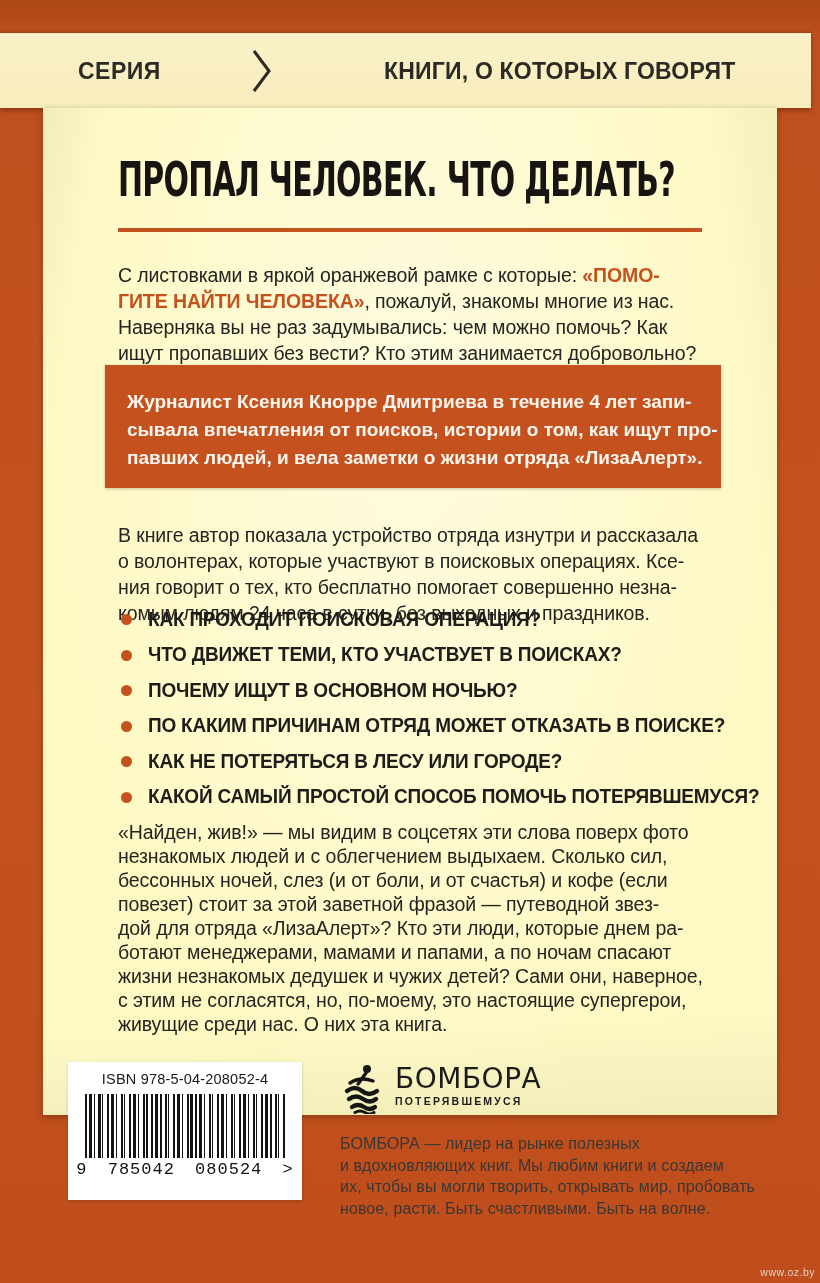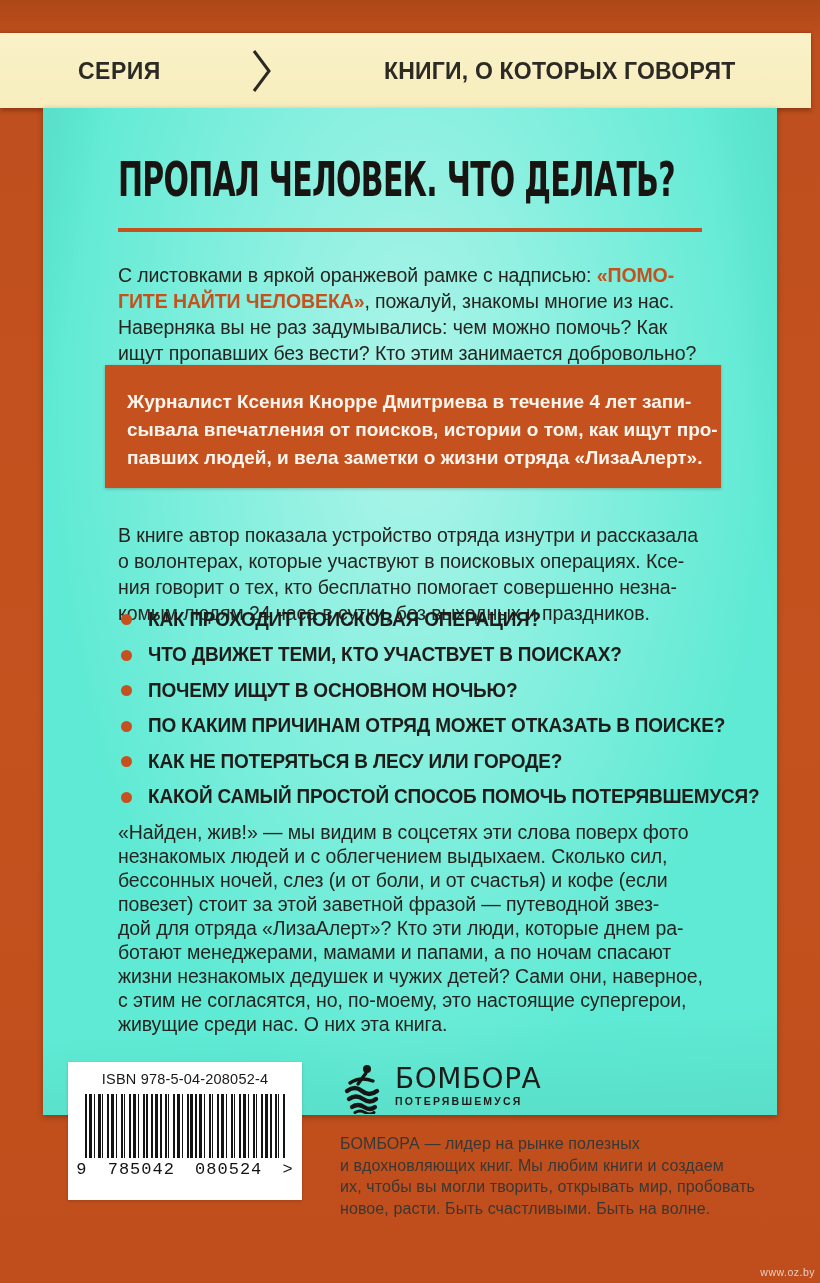--- a/index.html
+++ b/index.html
@@ -20,21 +20,21 @@
     font-size:23px;font-weight:700;color:#2c2a24;letter-spacing:.5px;white-space:nowrap;
   }
   .band .chev{position:absolute;left:251px;top:16px;}
   .band .series-name{
     position:absolute;left:384px;top:50%;transform:translateY(-50%);
     font-size:23px;font-weight:700;color:#2c2a24;letter-spacing:.2px;white-space:nowrap;
   }
   
   .page{
     position:absolute;left:43px;top:108px;width:734px;height:1007px;
-    background:#5eead4;
+    background:#fef9c3;
     box-shadow:0 2px 6px rgba(50,15,0,.35);
   }
   .page::before{
     content:"";position:absolute;inset:0;pointer-events:none;
     background:
       linear-gradient(100deg,rgba(0,0,0,.05) 0%,rgba(0,0,0,0) 7%),
       linear-gradient(262deg,rgba(0,0,0,.04) 0%,rgba(0,0,0,0) 9%),
       linear-gradient(178deg,rgba(0,0,0,0) 90%,rgba(0,0,0,.05) 100%),
       radial-gradient(ellipse at 50% 30%,rgba(255,255,255,.5),rgba(0,0,0,0) 70%);
   }
@@ -132,21 +132,21 @@
     <span class="series-name">КНИГИ, О КОТОРЫХ ГОВОРЯТ</span>
   </div>
 
   <div class="page">
 
     <div class="title-wrap">
       <span class="title-text">ПРОПАЛ ЧЕЛОВЕК. ЧТО ДЕЛАТЬ?</span>
     </div>
     <div class="rule"></div>
 
-    <p class="para p-intro"><span>С листовками в яркой оранжевой рамке с надписью: </span><span class="accent">«ПОМО-
+    <p class="para p-intro"><span>С листовками в яркой оранжевой рамке с которые: </span><span class="accent">«ПОМО-
 ГИТЕ НАЙТИ ЧЕЛОВЕКА»</span><span>, пожалуй, знакомы многие из нас.
 Наверняка вы не раз задумывались: чем можно помочь? Как
 ищут пропавших без вести? Кто этим занимается добровольно?</span></p>
 
     <div class="hl-box">
       <div class="hl-text">Журналист Ксения Кнорре Дмитриева в течение 4 лет запи-
 сывала впечатления от поисков, истории о том, как ищут про-
 павших людей, и вела заметки о жизни отряда «ЛизаАлерт».</div>
     </div>
 

